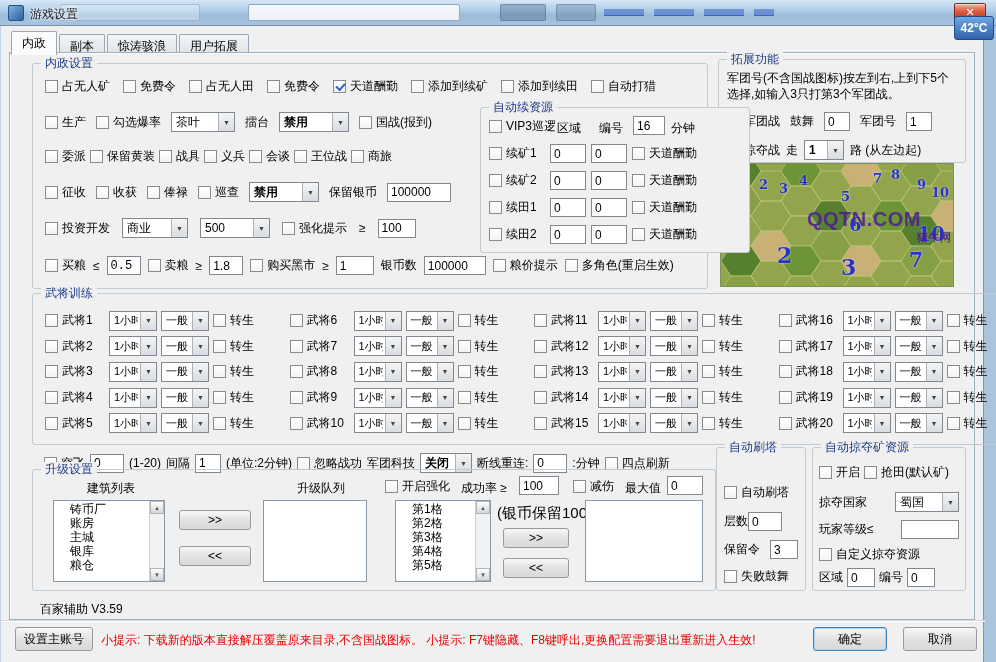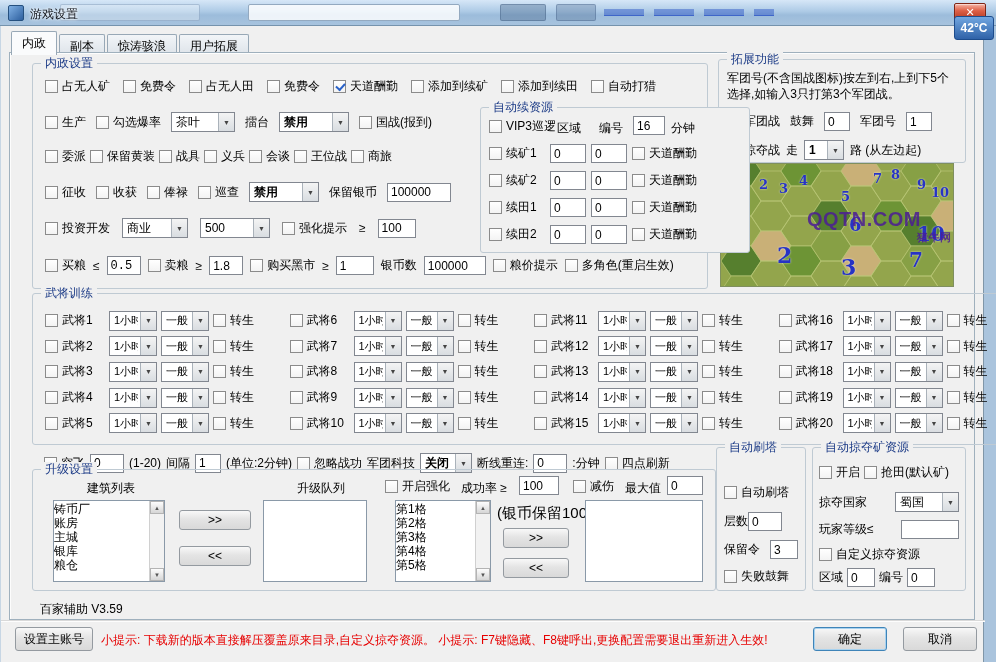--- a/index.html
+++ b/index.html
@@ -56,21 +56,21 @@
  display:flex;align-items:center;justify-content:center;color:#444;}
 .dd.bold .ddt{font-weight:bold;}
 .lbl{white-space:nowrap;}
 .btn{position:absolute;background:linear-gradient(#f8f8f8,#e4e4e4 45%,#d9d9d9);
  border:1px solid #949aa0;border-radius:3px;font-size:12px;text-align:center;
  display:flex;align-items:center;justify-content:center;font-family:inherit;}
 .btn.primary{border-color:#3f84b8;box-shadow:inset 0 0 0 1px #a8d2ef;}
 .list{position:absolute;background:#fff;border:1px solid #8a99a8;font-size:12px;overflow:hidden;}
 .list .items{position:absolute;left:0;top:1px;right:15px;bottom:0;}
 .list.noscroll .items{right:0;}
-.list .it{padding:0 0;line-height:14px;white-space:nowrap;}
+.list .it{padding:0 16px;line-height:14px;white-space:nowrap;}
 .sb{position:absolute;top:0;right:0;bottom:0;width:15px;background:#f2f2f2;
  border-left:1px solid #d0d0d0;display:flex;flex-direction:column;justify-content:space-between;}
 .sb .b{height:13px;background:linear-gradient(#fdfdfd,#d6d6d6);border:1px solid #b4b4b4;
  font-size:6px;color:#555;display:flex;align-items:center;justify-content:center;}
 
 
 .zy-row{display:flex;align-items:center;height:27px;gap:5px;}
 .zy-row .cb:first-child{width:56px;min-width:56px;}
 
 
@@ -948,17 +948,17 @@
         <div class="list noscroll" style="left:552px;top:30px;width:118px;height:82px">
           <div class="items" id="list-extra"></div>
         </div>
       </div>
 
       <span class="version" style="left:30px;top:548px">百家辅助 V3.59</span>
     </div>
 
     <div class="sep"></div>
     <button class="btn" style="left:14px;top:601px;width:78px;height:24px">设置主账号</button>
-    <span class="hint" style="left:100px;top:606px">小提示: 下载新的版本直接解压覆盖原来目录,自定义掠夺资源。 小提示: F7键隐藏、F8键呼出,更换配置需要退出重新进入生效!</span>
+    <span class="hint" style="left:100px;top:606px">小提示: 下载新的版本直接解压覆盖原来目录,不含国战图标。 小提示: F7键隐藏、F8键呼出,更换配置需要退出重新进入生效!</span>
     <button class="btn primary" style="left:812px;top:601px;width:74px;height:24px">确定</button>
     <button class="btn" style="left:902px;top:601px;width:74px;height:24px">取消</button>
   </div>
 </div>
 
 </body></html>

